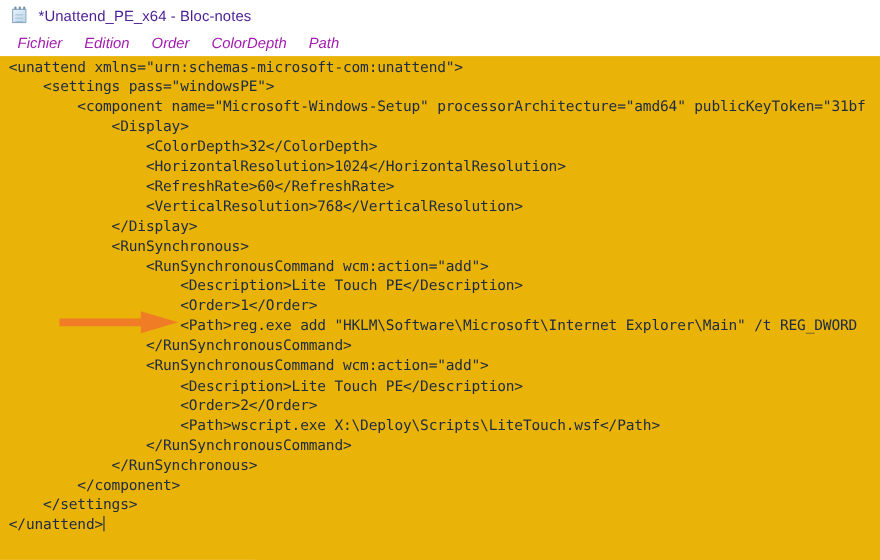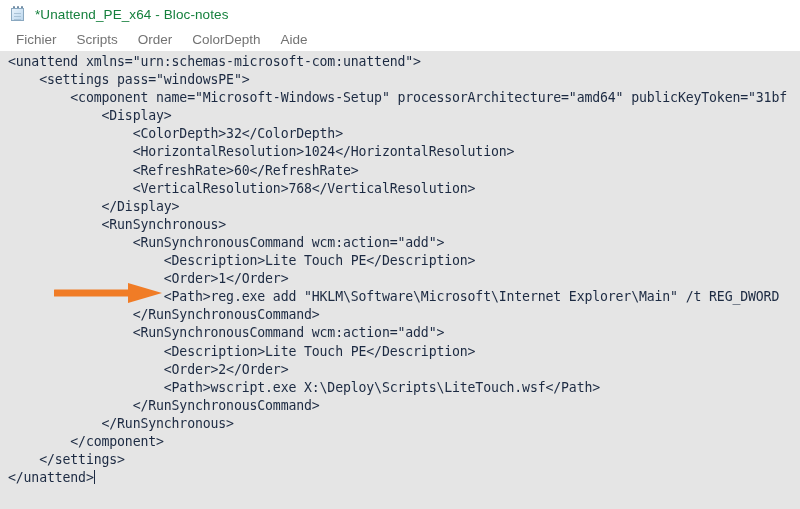--- a/index.html
+++ b/index.html
@@ -59,50 +59,51 @@
     height: 4px;
     background: #6f8ba3;
     border-radius: 1px;
   }
   #notepad-icon .r1 { left: 3px; }
   #notepad-icon .r2 { left: 7px; }
   #notepad-icon .r3 { left: 11px; }
 
   #window-title {
     font-size: 13.5px;
-    color: #15803d;
+    color: #4c1d95;
     letter-spacing: 0.1px;
     white-space: nowrap;
   }
 
   
   #menubar {
     height: 23px;
     display: flex;
     align-items: center;
     padding-left: 6px;
     background: #ffffff;
     box-sizing: border-box;
   }
   .menu-item {
     font-size: 13.5px;
-    color: #737373;
+    color: #a21caf;
     padding: 1px 10px 2px 10px;
     white-space: nowrap;
     cursor: default;
+    font-style: italic;
   }
 
   
   #editor {
     position: absolute;
     left: 0;
     top: 51px;
     width: 800px;
     height: 458px;
-    background: #e5e5e5;
+    background: #eab308;
     overflow: hidden;
   }
   #code {
     margin: 0;
     padding: 2px 0 0 8px;
     font-family: "DejaVu Sans Mono", "Liberation Mono", monospace;
     font-size: 13.2px;
     line-height: 18.1px;
     color: #1c2a42;
     white-space: pre;
@@ -134,24 +135,24 @@
     <div class="ring r1"></div>
     <div class="ring r2"></div>
     <div class="ring r3"></div>
     <div class="pad-body"></div>
   </div>
   <div id="window-title">*Unattend_PE_x64 - Bloc-notes</div>
 </div>
 
 <div id="menubar">
   <div class="menu-item">Fichier</div>
-  <div class="menu-item">Scripts</div>
+  <div class="menu-item">Edition</div>
   <div class="menu-item">Order</div>
   <div class="menu-item">ColorDepth</div>
-  <div class="menu-item">Aide</div>
+  <div class="menu-item">Path</div>
 </div>
 
 <div id="editor">
   <div id="code"><span>&lt;unattend xmlns="urn:schemas-microsoft-com:unattend"&gt;</span>
 <span>    &lt;settings pass="windowsPE"&gt;</span>
 <span>        &lt;component name="Microsoft-Windows-Setup" processorArchitecture="amd64" publicKeyToken="31bf</span>
 <span>            &lt;Display&gt;</span>
 <span>                &lt;ColorDepth&gt;32&lt;/ColorDepth&gt;</span>
 <span>                &lt;HorizontalResolution&gt;1024&lt;/HorizontalResolution&gt;</span>
 <span>                &lt;RefreshRate&gt;60&lt;/RefreshRate&gt;</span>

